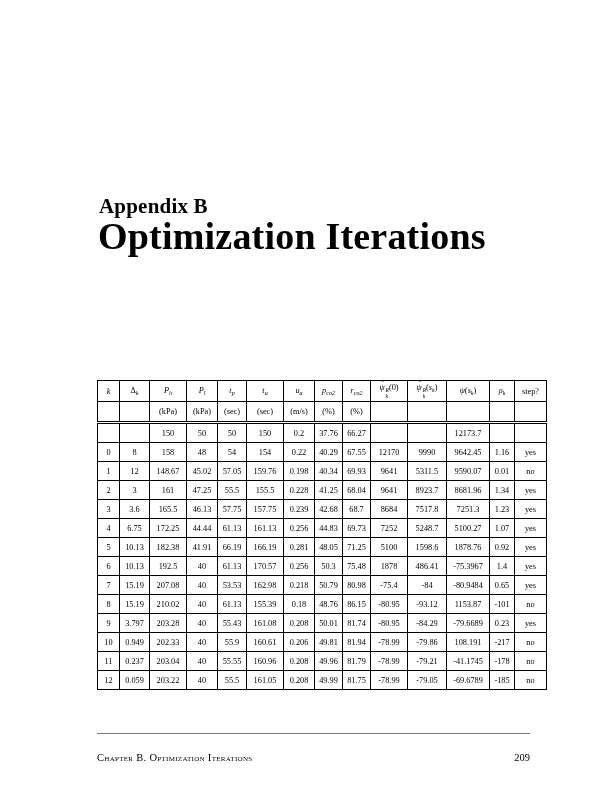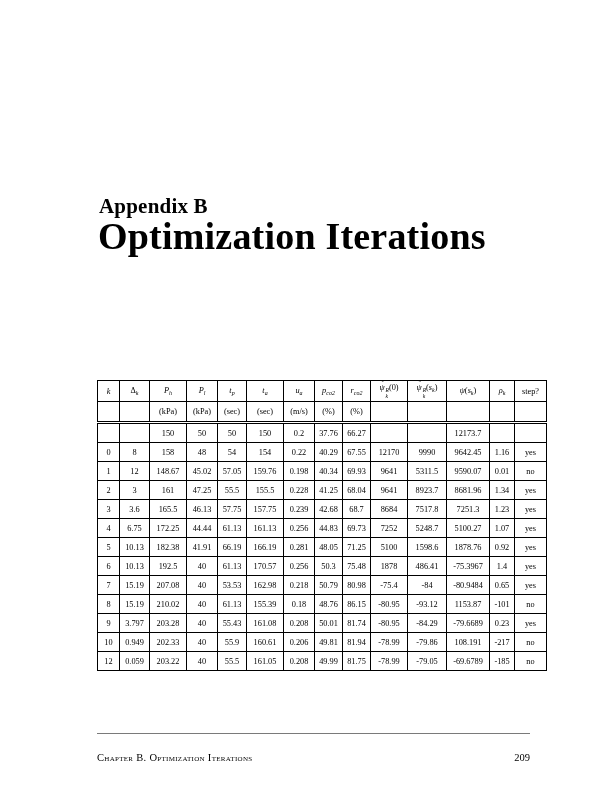--- a/index.html
+++ b/index.html
@@ -322,20 +322,36 @@
             <td>0.206</td>
             <td>49.81</td>
             <td>81.94</td>
             <td>-78.99</td>
             <td>-79.86</td>
             <td>108.191</td>
             <td>-217</td>
             <td>no</td>
           </tr>
           <tr>
+            <td>11</td>
+            <td>0.237</td>
+            <td>203.04</td>
+            <td>40</td>
+            <td>55.55</td>
+            <td>160.96</td>
+            <td>0.208</td>
+            <td>49.96</td>
+            <td>81.79</td>
+            <td>-78.99</td>
+            <td>-79.21</td>
+            <td>-41.1745</td>
+            <td>-178</td>
+            <td>no</td>
+          </tr>
+          <tr>
             <td>12</td>
             <td>0.059</td>
             <td>203.22</td>
             <td>40</td>
             <td>55.5</td>
             <td>161.05</td>
             <td>0.208</td>
             <td>49.99</td>
             <td>81.75</td>
             <td>-78.99</td>

